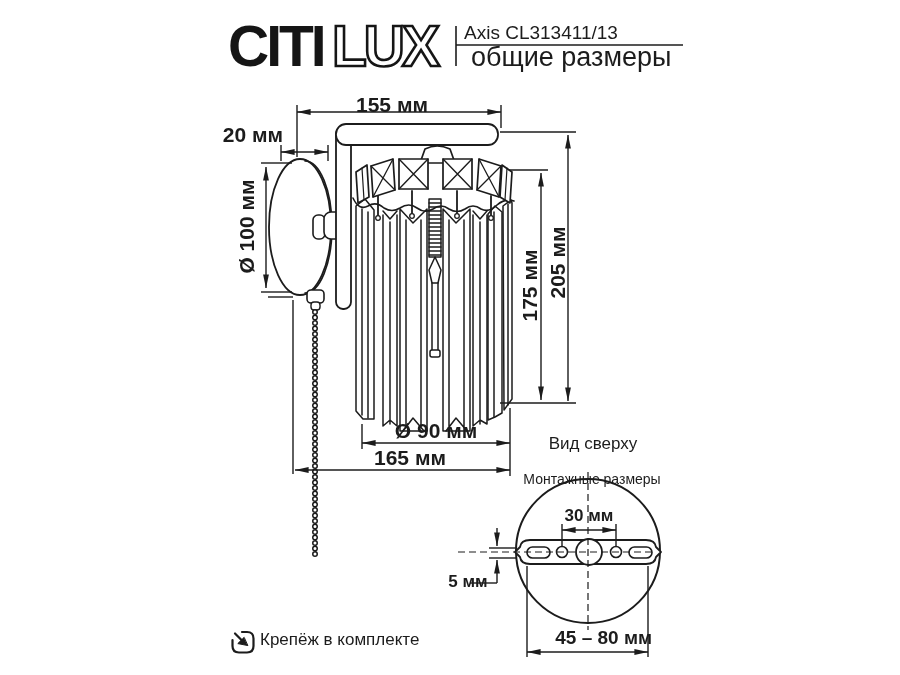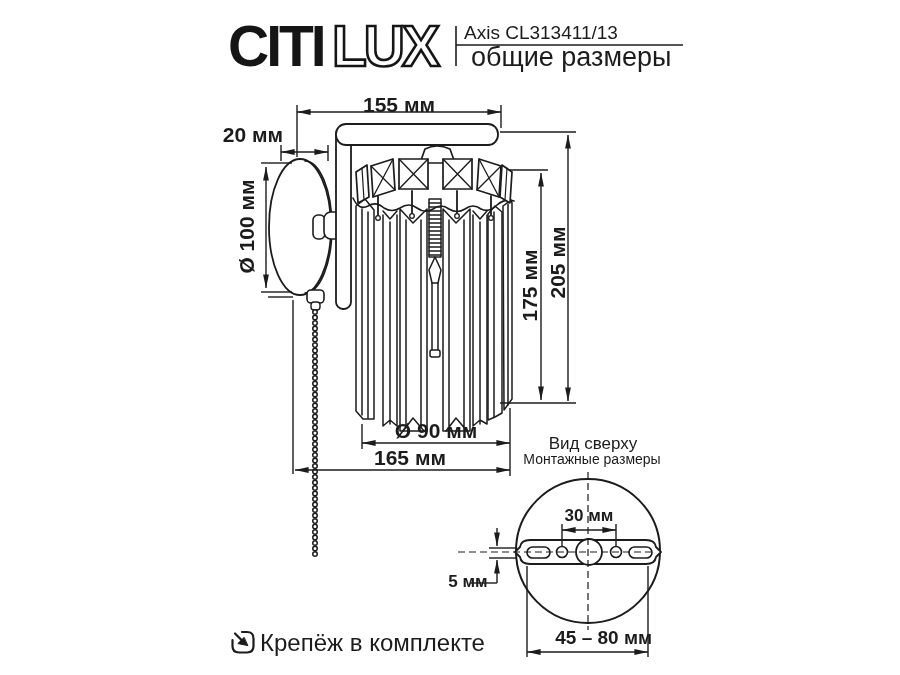--- a/index.html
+++ b/index.html
@@ -10,21 +10,21 @@
   svg{position:absolute;left:0;top:0;}
   .txt{position:absolute;white-space:nowrap;color:#1c1c1c;line-height:1;text-align:right;}
   .dim{font-weight:700;font-size:21px;width:130px;text-align:center;}
   .rot{transform:rotate(-90deg);}
   .sm{font-size:17px;}
   .md{font-size:19px;text-align:right;}
   .tv-title{font-size:17px;width:160px;text-align:center;}
   .tv-sub{font-size:14px;width:160px;text-align:center;}
   .model{font-size:19px;}
   .subtitle{font-size:27px;}
-  .footnote{font-size:24px;}
+  .footnote{font-size:17px;}
 </style>
 </head>
 <body>
 
 <svg width="900" height="675" viewBox="0 0 900 675">
   <defs>
     <marker id="arw" viewBox="0 0 14 7" markerUnits="userSpaceOnUse" markerWidth="14" markerHeight="7" refX="13.6" refY="3.5" orient="auto-start-reverse">
       <path d="M0,0.6 L14,3.5 L0,6.4 Z" fill="#1c1c1c"></path>
     </marker>
   </defs>
@@ -172,27 +172,27 @@
 </svg>
 
 <svg width="235" height="64" viewBox="0 0 235 64" style="left:224px;top:16px;">
   <text x="4" y="50" font-family="Liberation Sans, sans-serif" font-size="57" font-weight="bold" letter-spacing="-3" fill="#151515">CITI</text>
   <text x="108" y="50" font-family="Liberation Sans, sans-serif" font-size="57" font-weight="bold" letter-spacing="-3" fill="#ffffff" stroke="#151515" stroke-width="2.6">LUX</text>
 </svg>
 
 <div class="txt model" style="left:464px;top:23px;">Axis CL313411/13</div>
 <div class="txt subtitle" style="left:463px;top:44px;margin-left:8px;">общие размеры</div>
 
-<div class="txt dim" style="left:334px;top:94px;text-align:center;">155 мм</div>
+<div class="txt dim" style="left:327px;top:94px;text-align:center;">155 мм</div>
 <div class="txt dim" style="left:188px;top:124px;">20 мм</div>
 <div class="txt dim rot" style="left:181px;top:216px;">Ø 100 мм</div>
 <div class="txt dim rot" style="left:464px;top:275px;">175 мм</div>
 <div class="txt dim rot" style="left:492px;top:252px;">205 мм</div>
 <div class="txt dim" style="left:371px;top:420px;">Ø 90 мм</div>
 <div class="txt dim" style="left:345px;top:447px;">165 мм</div>
 
 <div class="txt tv-title" style="left:513px;top:435px;">Вид сверху</div>
-<div class="txt tv-sub" style="left:512px;top:452px;">Монтажные размеры</div>
+<div class="txt tv-sub" style="left:512px;top:472px;">Монтажные размеры</div>
 <div class="txt dim sm" style="left:524px;top:507px;">30 мм</div>
 <div class="txt dim sm" style="left:403px;top:573px;">5 мм</div>
 <div class="txt dim md" style="left:522px;top:628px;">45 – 80 мм</div>
 
 <div class="txt footnote" style="left:260px;top:631px;">Крепёж в комплекте</div>
 
 </body></html>

